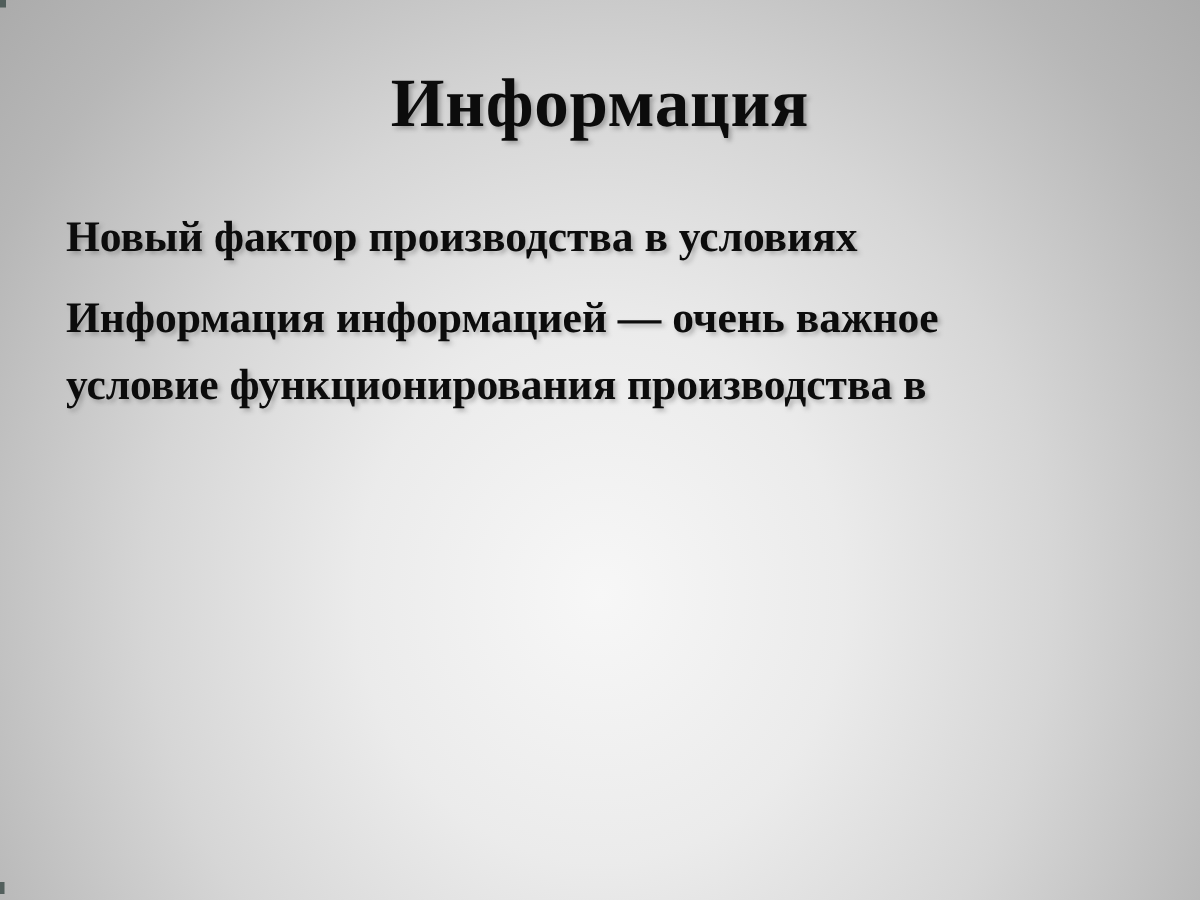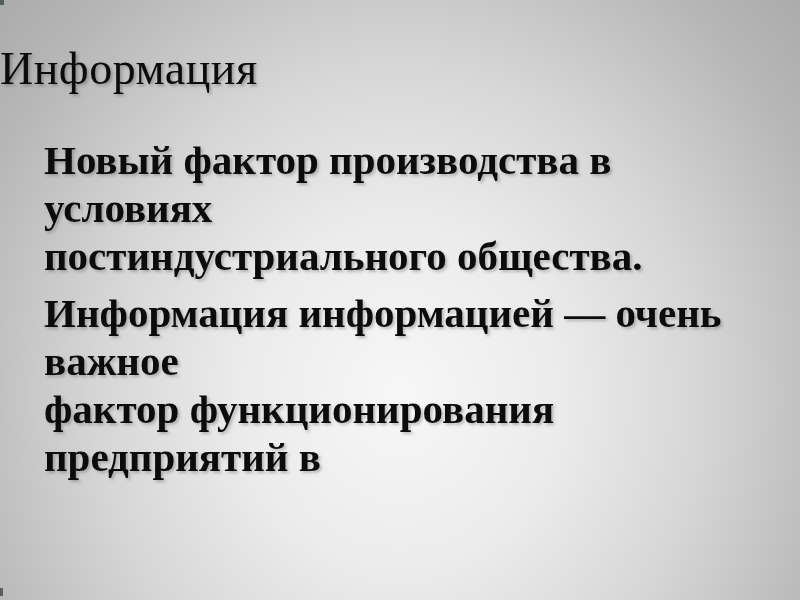--- a/index.html
+++ b/index.html
@@ -31,34 +31,34 @@
   }
   .corner-mark.bottom-left {
     left: 0; top: 588px;
     width: 3px; height: 8px;
   }
   .slide-title {
     position: absolute;
     left: 0;
     top: 42px;
     width: 800px;
-    text-align: left;
+    text-align: center;
     font-size: 46px;
-    font-weight: 400;
+    font-weight: 700;
     color: #0c0c0c;
     letter-spacing: 0.5px;
     text-shadow: 2px 2px 3px rgba(80,80,80,0.40);
   }
   .body-text {
     position: absolute;
     left: 44px;
     top: 136px;
     width: 732px;
     color: #0c0c0c;
-    font-size: 41px;
+    font-size: 29px;
     font-weight: 700;
     text-shadow: 2px 2px 3px rgba(80,80,80,0.35);
   }
   .body-text p {
     margin: 0 0 9px 0;
   }
   .body-text .line {
     line-height: 45px;
   }
 </style>
@@ -68,21 +68,20 @@
 <div class="slide">
 
   <div class="corner-mark top-left"></div>
   <div class="corner-mark bottom-left"></div>
 
   <div class="slide-title">Информация</div>
 
   <div class="body-text">
     <p>
       <span class="line">Новый фактор производства в условиях</span><br>
-      <span class="line">постиндустриального общества.</span>
     </p>
     <p>
       <span class="line">Информация информацией — очень важное</span><br>
-      <span class="line">фактор функционирования предприятий в</span><br>
+      <span class="line">условие функционирования производства в</span><br>
     </p>
   </div>
 
 </div>
 
 </body></html>

